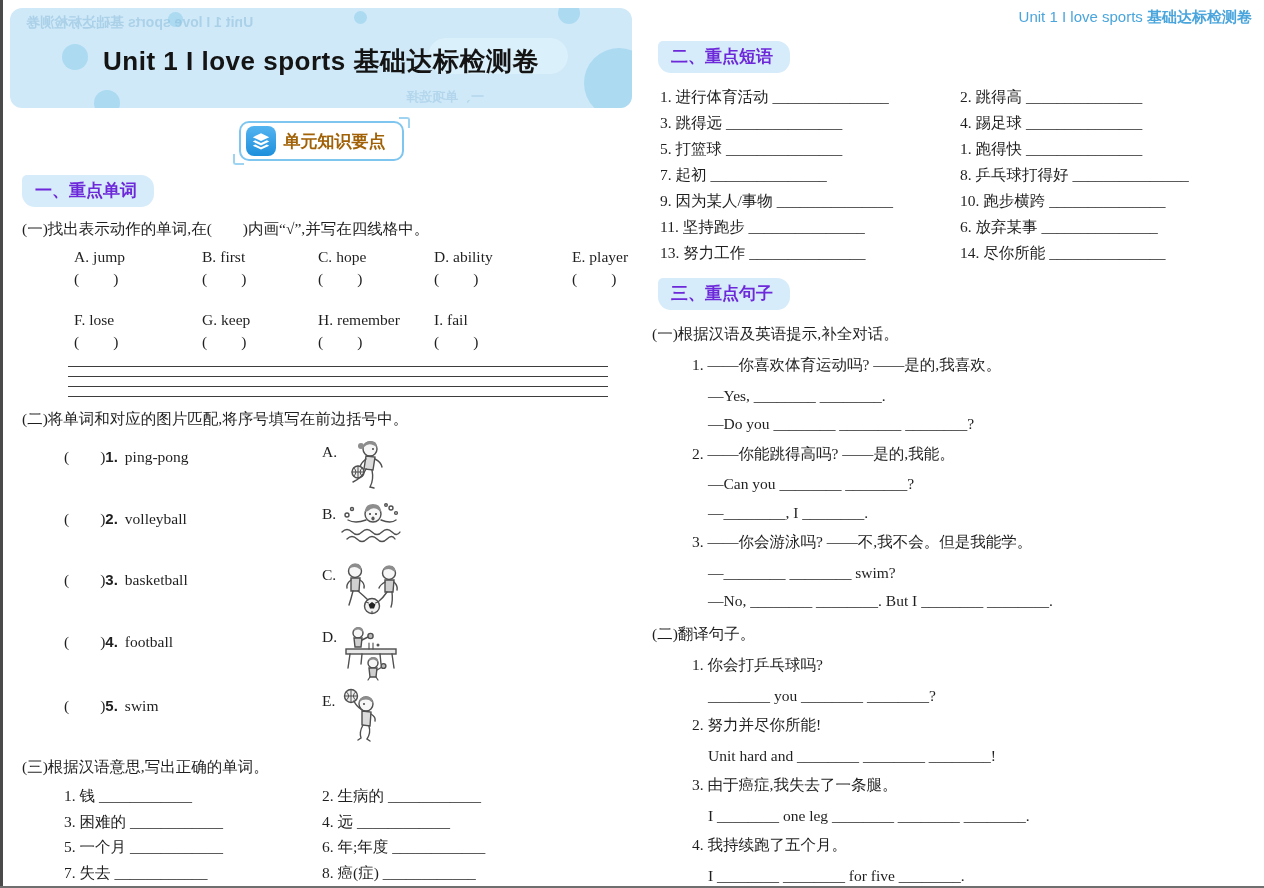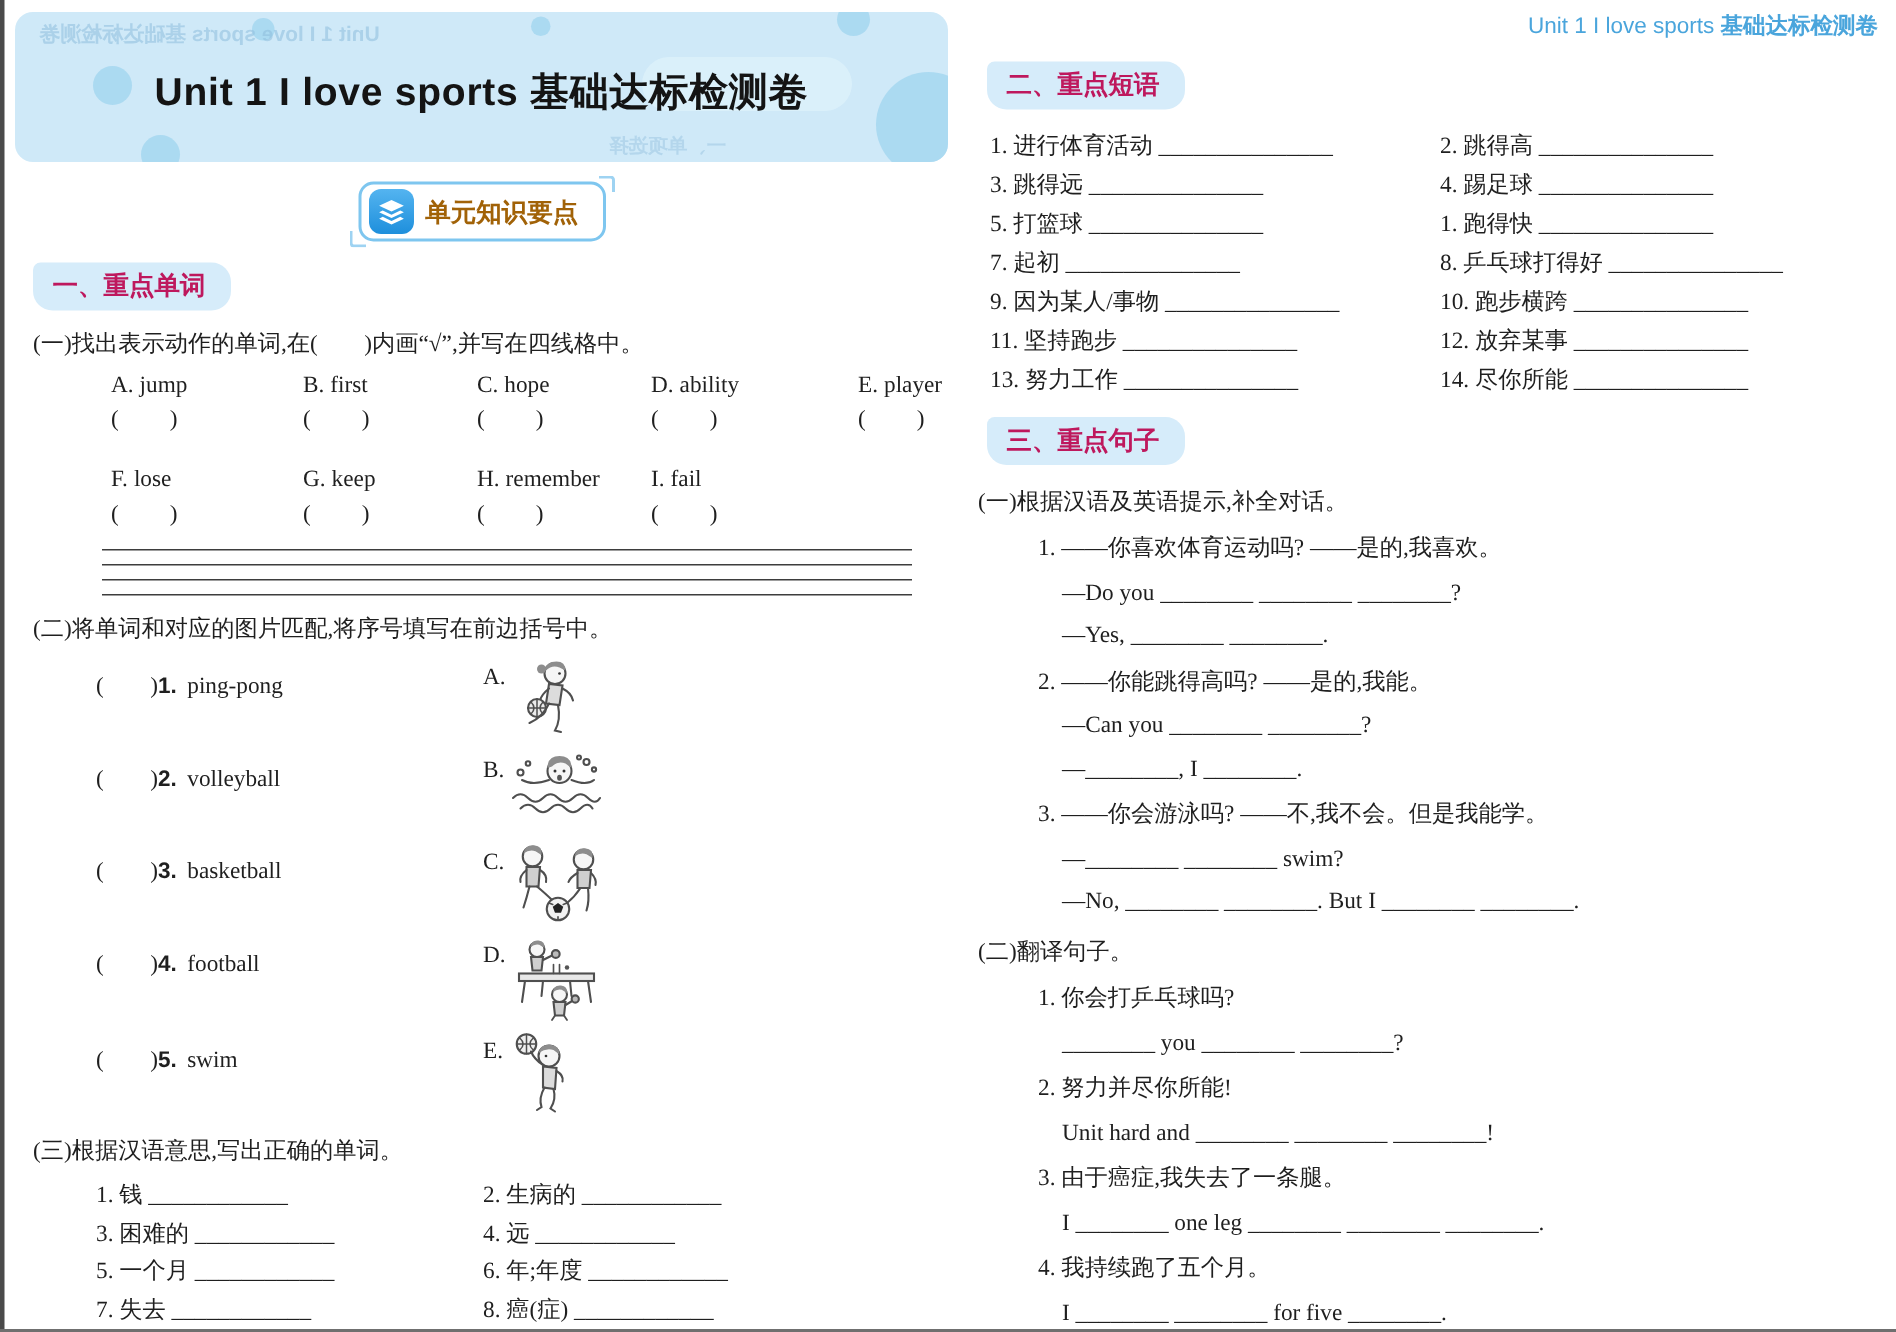--- a/index.html
+++ b/index.html
@@ -49,21 +49,21 @@
   .badge-icon{display:inline-flex;width:30px;height:30px;border-radius:8px;
     background:linear-gradient(#54b4f0,#1e8fdc);align-items:center;justify-content:center;}
   .badge-label{font-family:"Liberation Sans",sans-serif;font-weight:700;font-size:17px;color:#a16207;}
   .tick{position:absolute;width:9px;height:9px;border:0 solid #9ed3f2;}
   .tick.tr{top:-6px;right:-8px;border-top-width:2px;border-right-width:2px;border-radius:0 3px 0 0;}
   .tick.bl{bottom:-6px;left:-8px;border-bottom-width:2px;border-left-width:2px;border-radius:0 0 0 3px;}
 
   
   .pill{
     display:inline-block;background:#d6ecfa;border-radius:5px 13px 13px 13px;
-    padding:4px 17px 5px 13px;font-weight:700;font-size:17px;color:#be185d;
+    padding:4px 17px 5px 13px;font-weight:700;font-size:17px;color:#6d28d9;
     margin:14px 0 0 12px;
   }
   .page2 .pill{margin-left:6px;}
 
   .plabel{margin:12px 0 8px 12px;font-size:15.5px;}
   .page2 .plabel{margin-left:0;}
 
   
   .wordgrid{margin-left:64px;display:grid;grid-template-columns:116px 104px 104px 126px 1fr;
     font-size:15.5px;gap:12px;}
@@ -347,34 +347,34 @@
       <div>2. 跳得高 _______________</div>
       <div>3. 跳得远 _______________</div>
       <div>4. 踢足球 _______________</div>
       <div>5. 打篮球 _______________</div>
       <div>1. 跑得快 _______________</div>
       <div>7. 起初 _______________</div>
       <div>8. 乒乓球打得好 _______________</div>
       <div>9. 因为某人/事物 _______________</div>
       <div>10. 跑步横跨 _______________</div>
       <div>11. 坚持跑步 _______________</div>
-      <div>12. 放弃某事 _______________</div>
+      <div>6. 放弃某事 _______________</div>
       <div>13. 努力工作 _______________</div>
       <div>14. 尽你所能 _______________</div>
     </div>
 
     <div>
       <span class="pill">三、重点句子</span>
     </div>
 
     <p class="plabel sent-label">(一)根据汉语及英语提示,补全对话。</p>
 
     <div class="line">1. ——你喜欢体育运动吗? ——是的,我喜欢。</div>
+    <div class="line sub">—Yes, ________ ________.</div>
     <div class="line sub">—Do you ________ ________ ________?</div>
-    <div class="line sub">—Yes, ________ ________.</div>
     <div class="line">2. ——你能跳得高吗? ——是的,我能。</div>
     <div class="line sub">—Can you ________ ________?</div>
     <div class="line sub">—________, I ________.</div>
     <div class="line">3. ——你会游泳吗? ——不,我不会。但是我能学。</div>
     <div class="line sub">—________ ________ swim?</div>
     <div class="line sub">—No, ________ ________. But I ________ ________.</div>
 
     <p class="plabel sent-label">(二)翻译句子。</p>
 
     <div class="line">1. 你会打乒乓球吗?</div>

